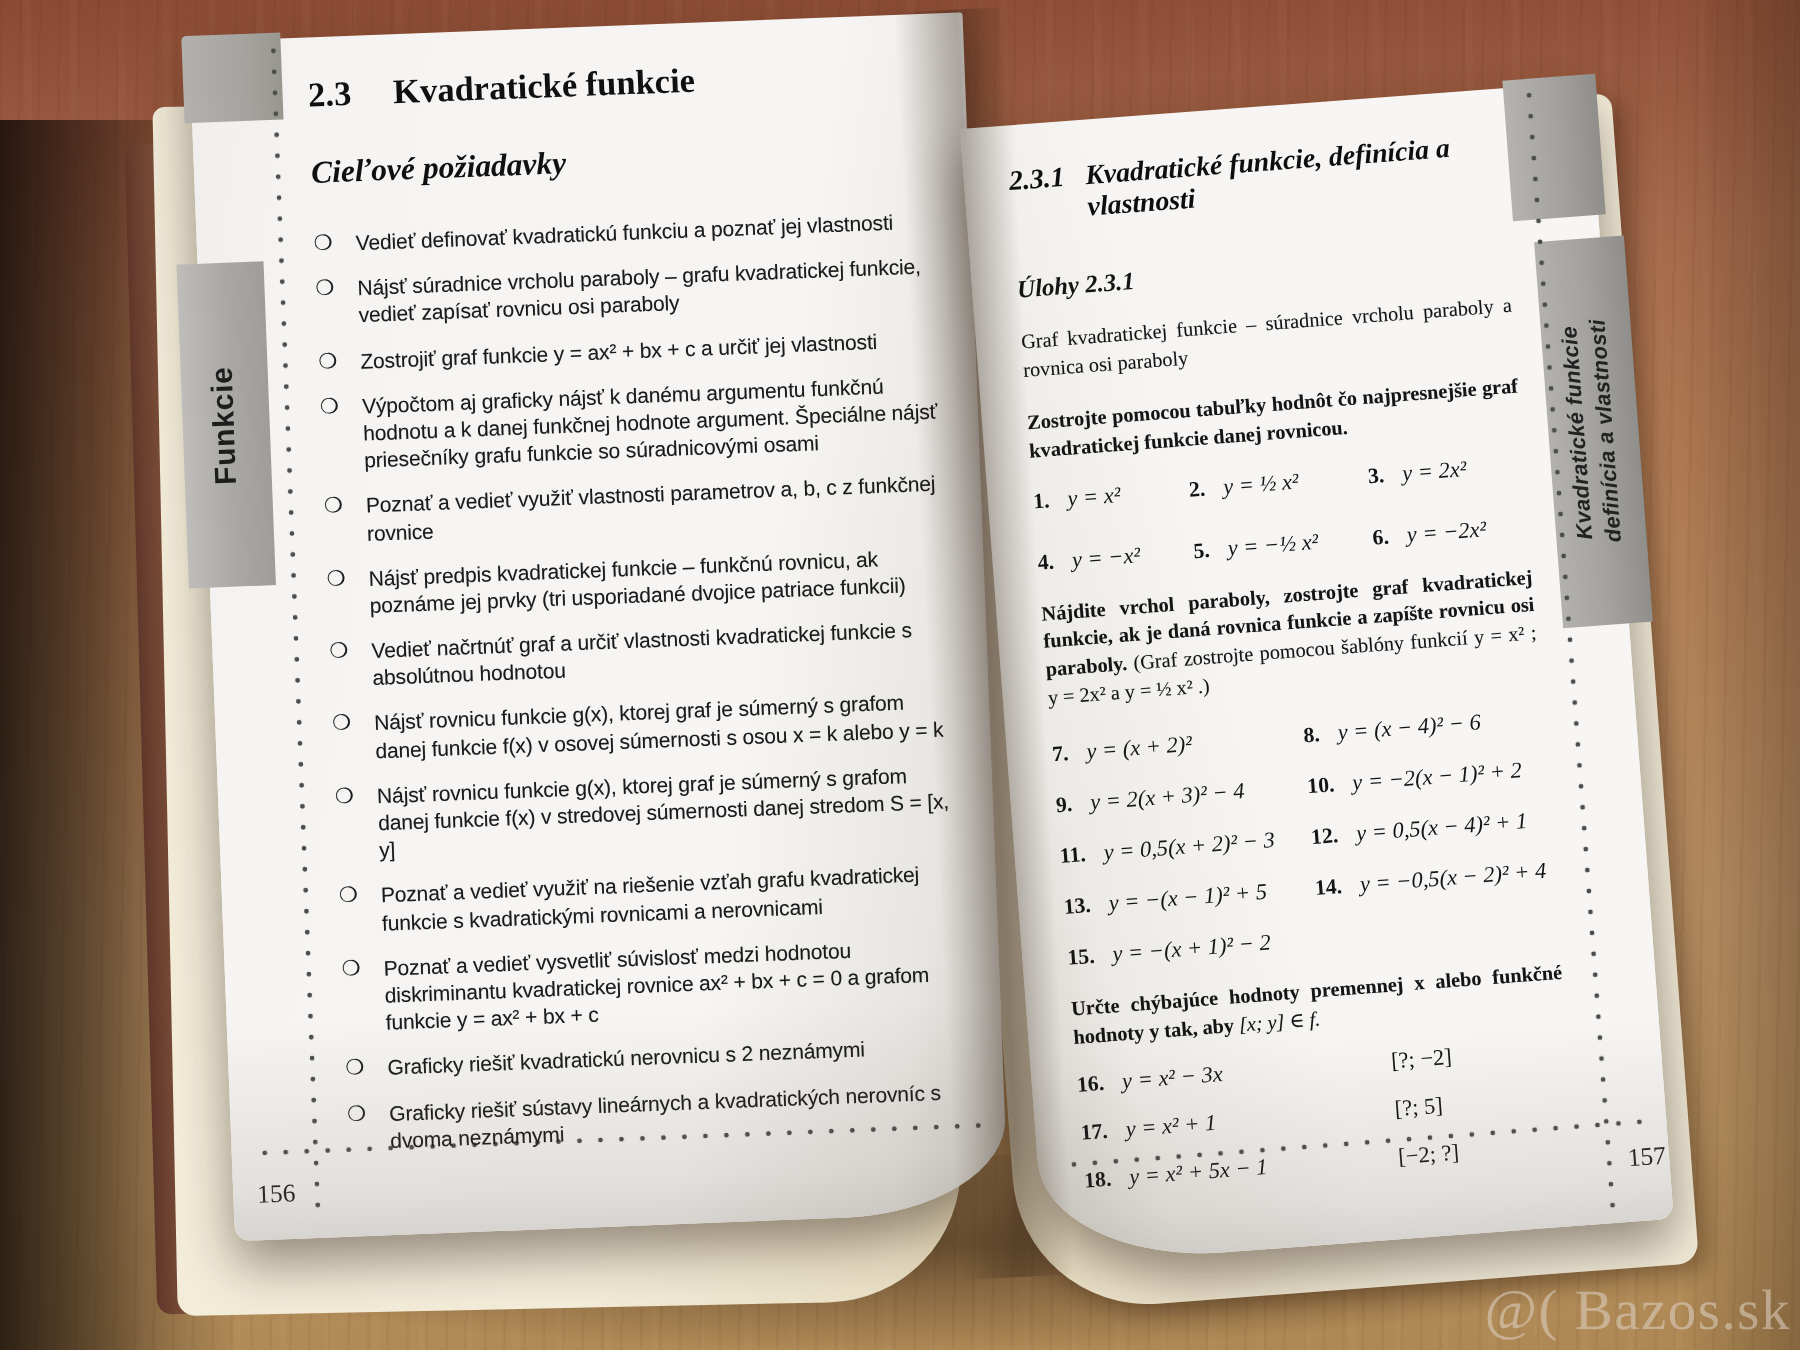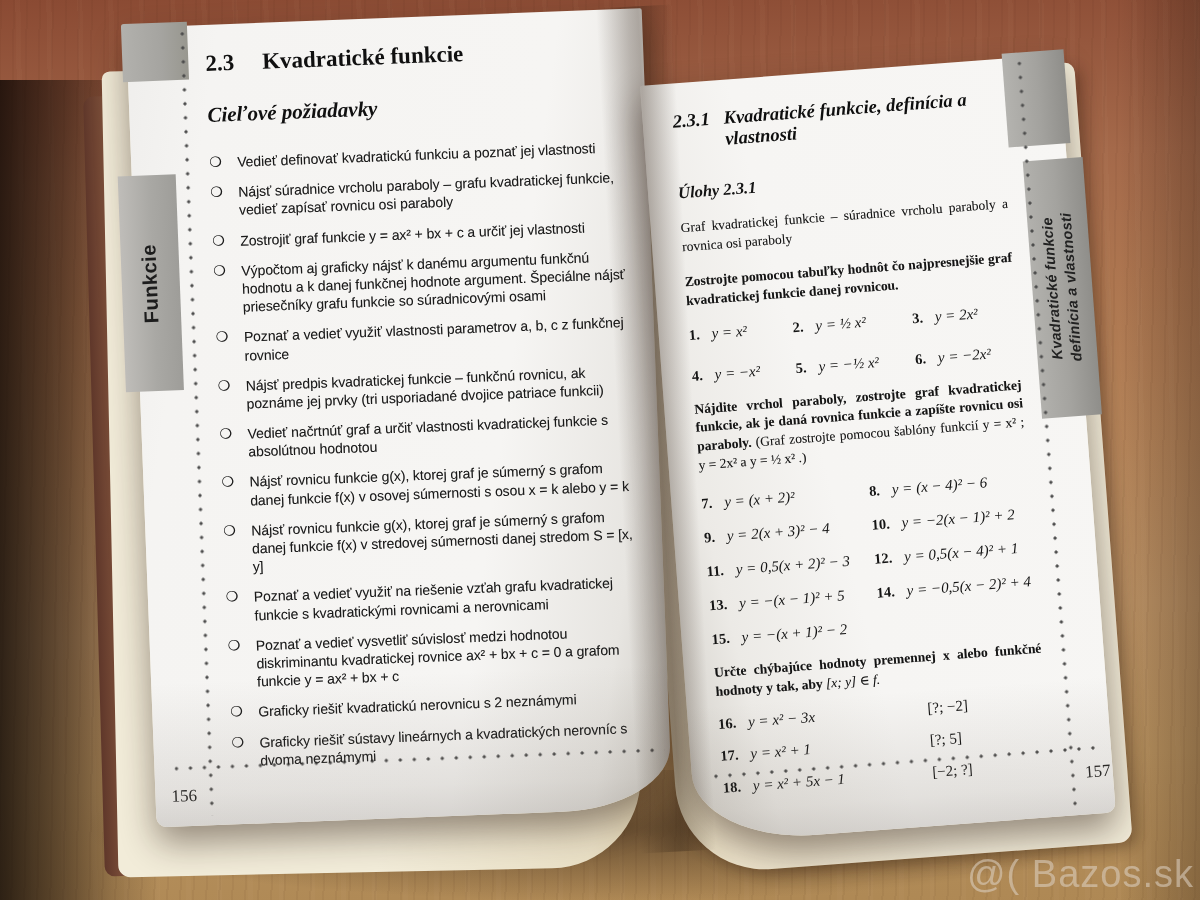--- a/index.html
+++ b/index.html
@@ -96,21 +96,21 @@
   .para.bold{font-weight:bold;}
   .math{font-style:italic;font-weight:normal;}
   .pgrid3{margin-top:16px;display:grid;grid-template-columns:1fr 1.15fr 1fr;row-gap:24px;}
   .pgrid2{margin-top:20px;display:grid;grid-template-columns:1.05fr 1fr;row-gap:17px;}
   .pcell{display:flex;gap:12px;align-items:baseline;}
   .pnum{font-weight:bold;font-size:14.5px;}
   .peq{font-style:italic;font-size:15px;white-space:nowrap;}
   .grid1618{margin-top:14px;display:grid;grid-template-columns:1fr 118px;row-gap:15px;align-items:baseline;}
   .pans{font-size:15px;}
 
-  .watermark{position:absolute;right:6px;bottom:4px;z-index:8;font-family:Liberation Sans, sans-serif;
+  .watermark{position:absolute;right:6px;bottom:4px;z-index:8;font-family:Liberation Serif, serif;
     font-size:38px;color:rgba(222,211,199,.55);letter-spacing:1px;}
 </style>
 </head>
 <body>
 
 <div class="grain"></div>
 <div class="shadow-left"></div>
 <div class="shadow-under"></div>
 <div class="shadow-right"></div>
 

